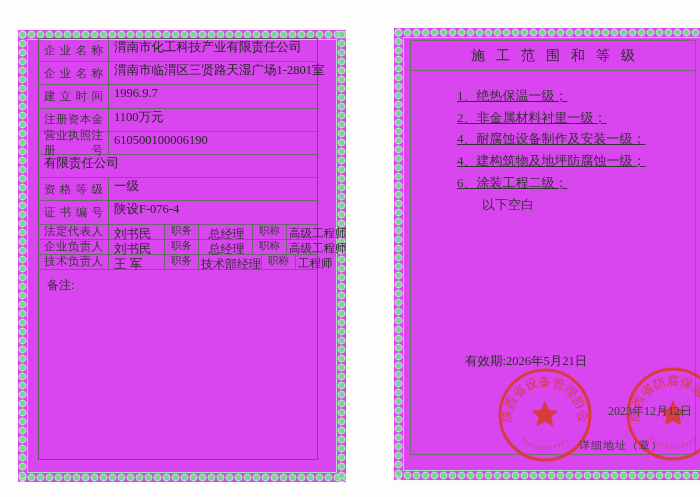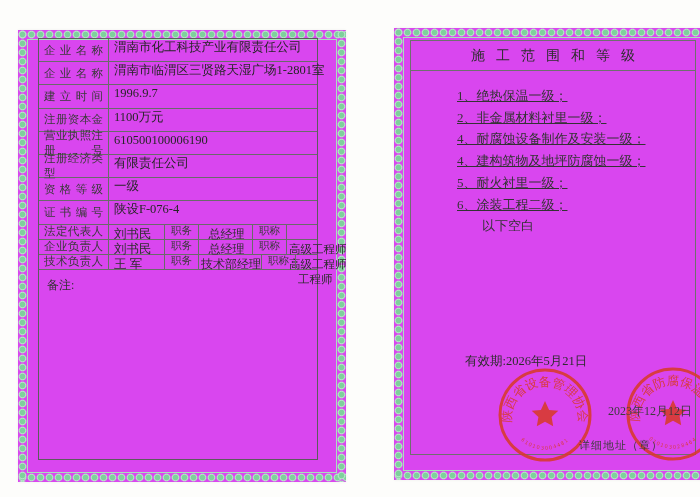--- a/index.html
+++ b/index.html
@@ -32,21 +32,21 @@
     font-size:11.5px; color:#3a3a3a; padding:0 5px; display:flex; align-items:center; }
   .lblcell span { width:100%; text-align:justify; text-align-last:justify; }
   .valcell { flex:1; font-size:12.5px; color:#262626; padding:1px 0 0 5px;
     white-space:nowrap; overflow:visible; line-height:1.25; }
   .pcell { border-right:1px solid #6a6a6a; position:relative; }
   .pcell:last-child { border-right:none; }
   .p-name  { flex:0 0 56px; font-size:12.5px; padding:1px 0 0 5px; white-space:nowrap; }
   .p-sub   { flex:0 0 34px; font-size:10.5px; color:#3a3a3a; display:flex;
              align-items:flex-end; justify-content:center; padding-bottom:1px; }
   .p-duty  { flex:0 0 54px; font-size:12px; padding:1px 0 0 2px; text-align:center; white-space:nowrap; }
-  .p-title { flex:1; font-size:11.5px; padding:1px 0 0 2px; text-align:right; white-space:nowrap;margin-top:16px; }
+  .p-title { flex:1; font-size:11.5px; padding:1px 0 0 2px; text-align:right; white-space:nowrap; }
   .remarkcell { flex:1; font-size:12px; color:#333; padding:7px 0 0 8px; }
 
   
   .scope-box { position:absolute; left:16px; top:12px; width:286px; height:415px;
     border:1px solid #6f6f6f; color:#303030; }
   .scope-title { height:30px; border-bottom:1px solid #6f6f6f; display:flex;
     align-items:center; justify-content:center; font-size:14px; color:#2d2d2d;
     letter-spacing:11px; text-indent:11px; }
   .scope-list { padding:14px 0 0 46px; }
   .scope-item { font-size:13px; line-height:21.7px; white-space:nowrap; color:#333;text-decoration:underline; }
@@ -97,23 +97,20 @@
           </div>
         <div class="valcell">1100万元</div>
       </div>
       <div class="trow r-std">
         <div class="lblcell">
             <span>营业执照注册号</span>
           </div>
         <div class="valcell">610500100006190</div>
       </div>
       <div class="trow r-std">
-        <div class="lblcell">
-            <span>注册经济类型</span>
-          </div>
         <div class="valcell">有限责任公司</div>
       </div>
       <div class="trow r-std">
         <div class="lblcell">
             <span>资格等级</span>
           </div>
         <div class="valcell">一级</div>
       </div>
       <div class="trow r-std">
         <div class="lblcell">
@@ -166,21 +163,20 @@
     <div class="lace lace-r"></div>
     <div class="lace-inner"></div>
 
     <div class="scope-box">
       <div class="scope-title">施工范围和等级</div>
       <div class="scope-list">
         <div class="scope-item">1、绝热保温一级；</div>
         <div class="scope-item">2、非金属材料衬里一级；</div>
         <div class="scope-item">4、耐腐蚀设备制作及安装一级；</div>
         <div class="scope-item">4、建构筑物及地坪防腐蚀一级；</div>
-        <div class="scope-item">5、耐火衬里一级；</div>
         <div class="scope-item">6、涂装工程二级；</div>
         <div class="blank-below">以下空白</div>
       </div>
       <div class="validity">有效期:2026年5月21日</div>
       <div class="issue-date">2023年12月12日</div>
       <div class="issuer">详细地址（章）</div>
     </div>
 
     <svg class="seal" id="seal-left" viewBox="0 0 100 100">
       <circle cx="50" cy="50" r="45" fill="none" stroke="#d83a2b" stroke-width="3"></circle>

